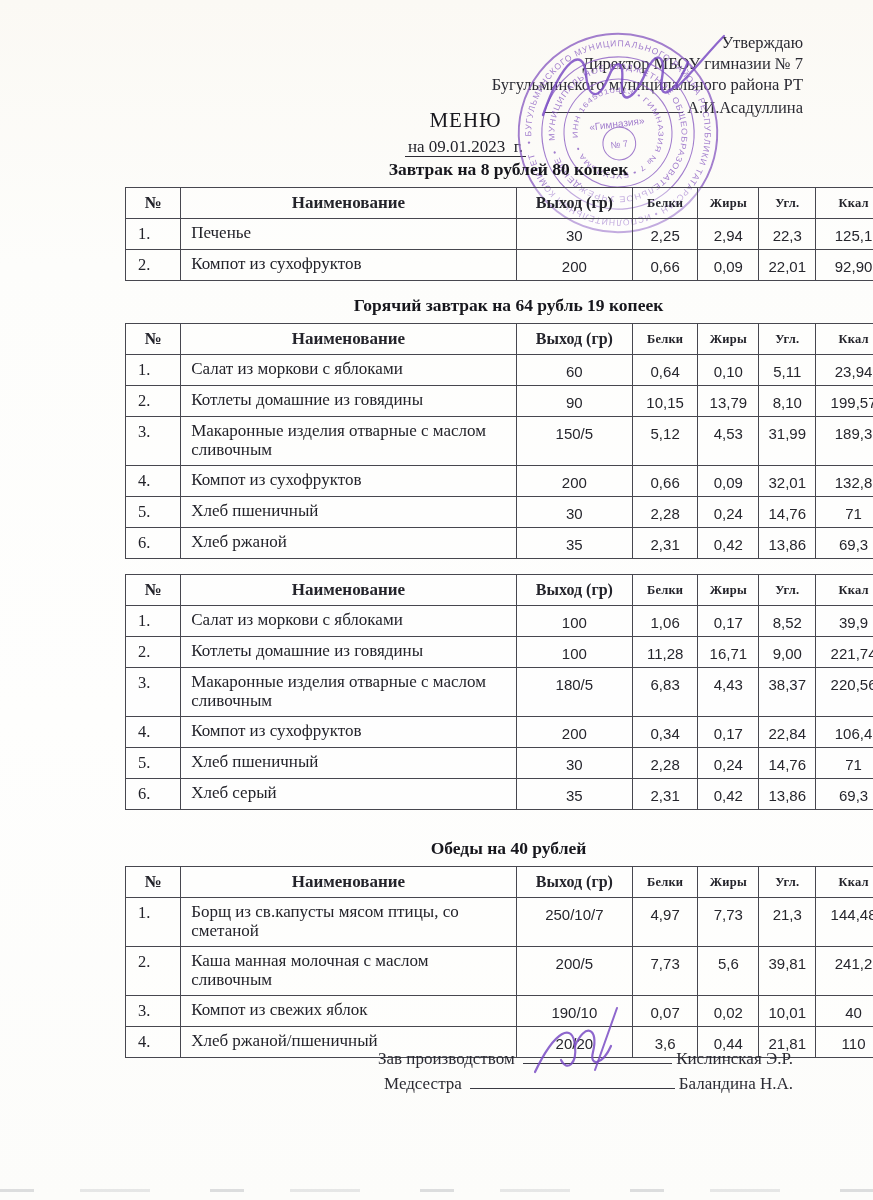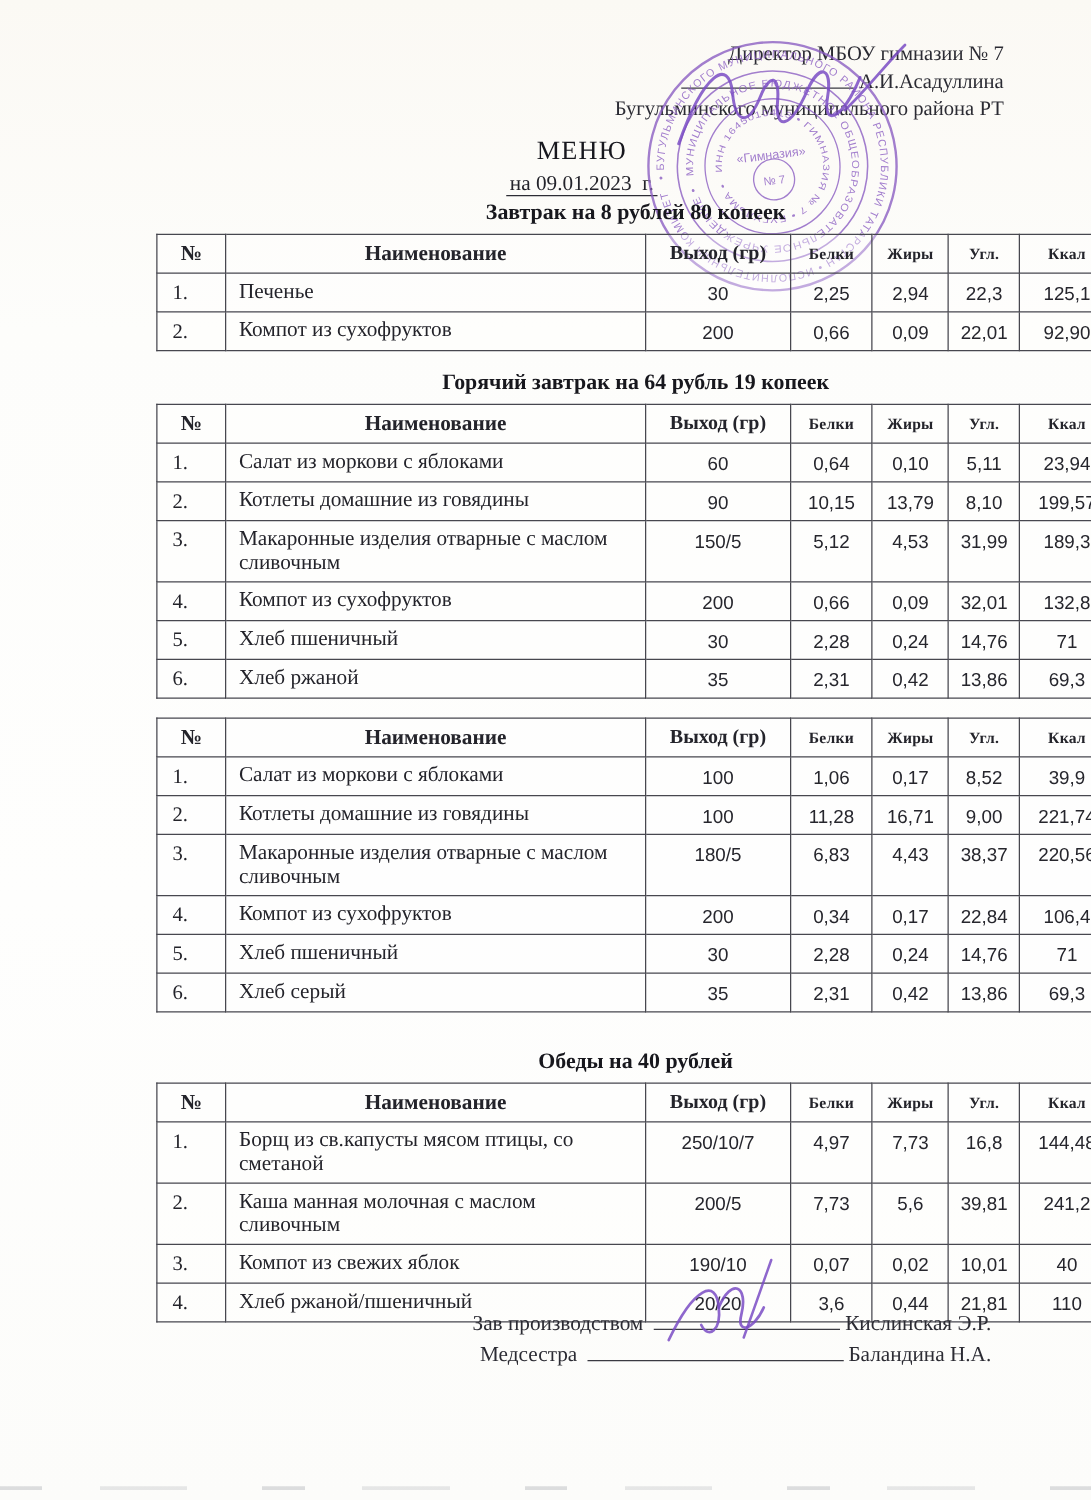--- a/index.html
+++ b/index.html
@@ -76,23 +76,24 @@
       rgba(110,115,125,.35) 80px 150px, transparent 150px 210px);
   }
   .st-text{fill:#8a5cc2;font-family:"Liberation Sans","DejaVu Sans",sans-serif;}
 </style>
 </head>
 <body>
 
 <div class="page">
 
   <div class="approval">
+    <span class="aline">Утверждаю</span>
     <span class="aline">Директор МБОУ гимназии № 7</span>
+    <span class="aline">Бугульминского муниципального района РТ</span>
     <span class="aline"><span class="sig-rule"></span><span>А.И.Асадуллина</span></span>
-    <span class="aline">Бугульминского муниципального района РТ</span>
   </div>
 
   <div class="menu-head">
     <div class="menu-title">МЕНЮ</div>
     <div class="menu-date"><span class="u">на 09.01.2023&nbsp; г.</span></div>
   </div>
 
   <svg class="stamp" viewBox="0 0 220 220">
     <defs>
       <path id="ringO" d="M110,110 m-90,0 a90,90 0 1,1 180,0 a90,90 0 1,1 -180,0"></path>
@@ -354,21 +355,21 @@
               <th class="col6">Ккал</th>
             </tr>
           </thead>
           <tbody>
             <tr>
               <td class="c-num">1.</td>
               <td class="c-name">Борщ из св.капусты мясом птицы, со сметаной</td>
               <td class="c-val">250/10/7</td>
               <td class="c-val">4,97</td>
               <td class="c-val">7,73</td>
-              <td class="c-val">16,8</td>
+              <td class="c-val">21,3</td>
               <td class="c-val">144,48</td>
             </tr>
             <tr>
               <td class="c-num">2.</td>
               <td class="c-name">Каша манная молочная с маслом сливочным</td>
               <td class="c-val">200/5</td>
               <td class="c-val">7,73</td>
               <td class="c-val">5,6</td>
               <td class="c-val">39,81</td>
               <td class="c-val">241,2</td>

